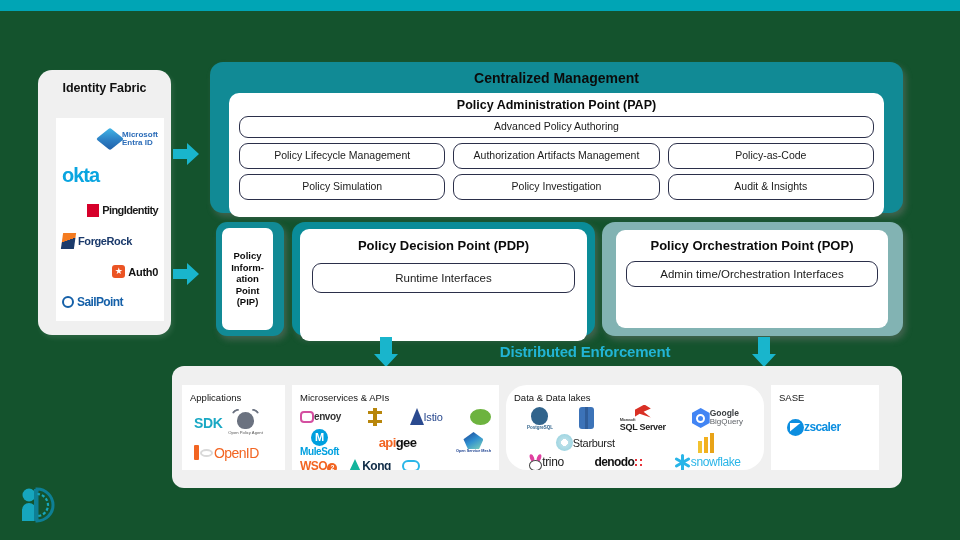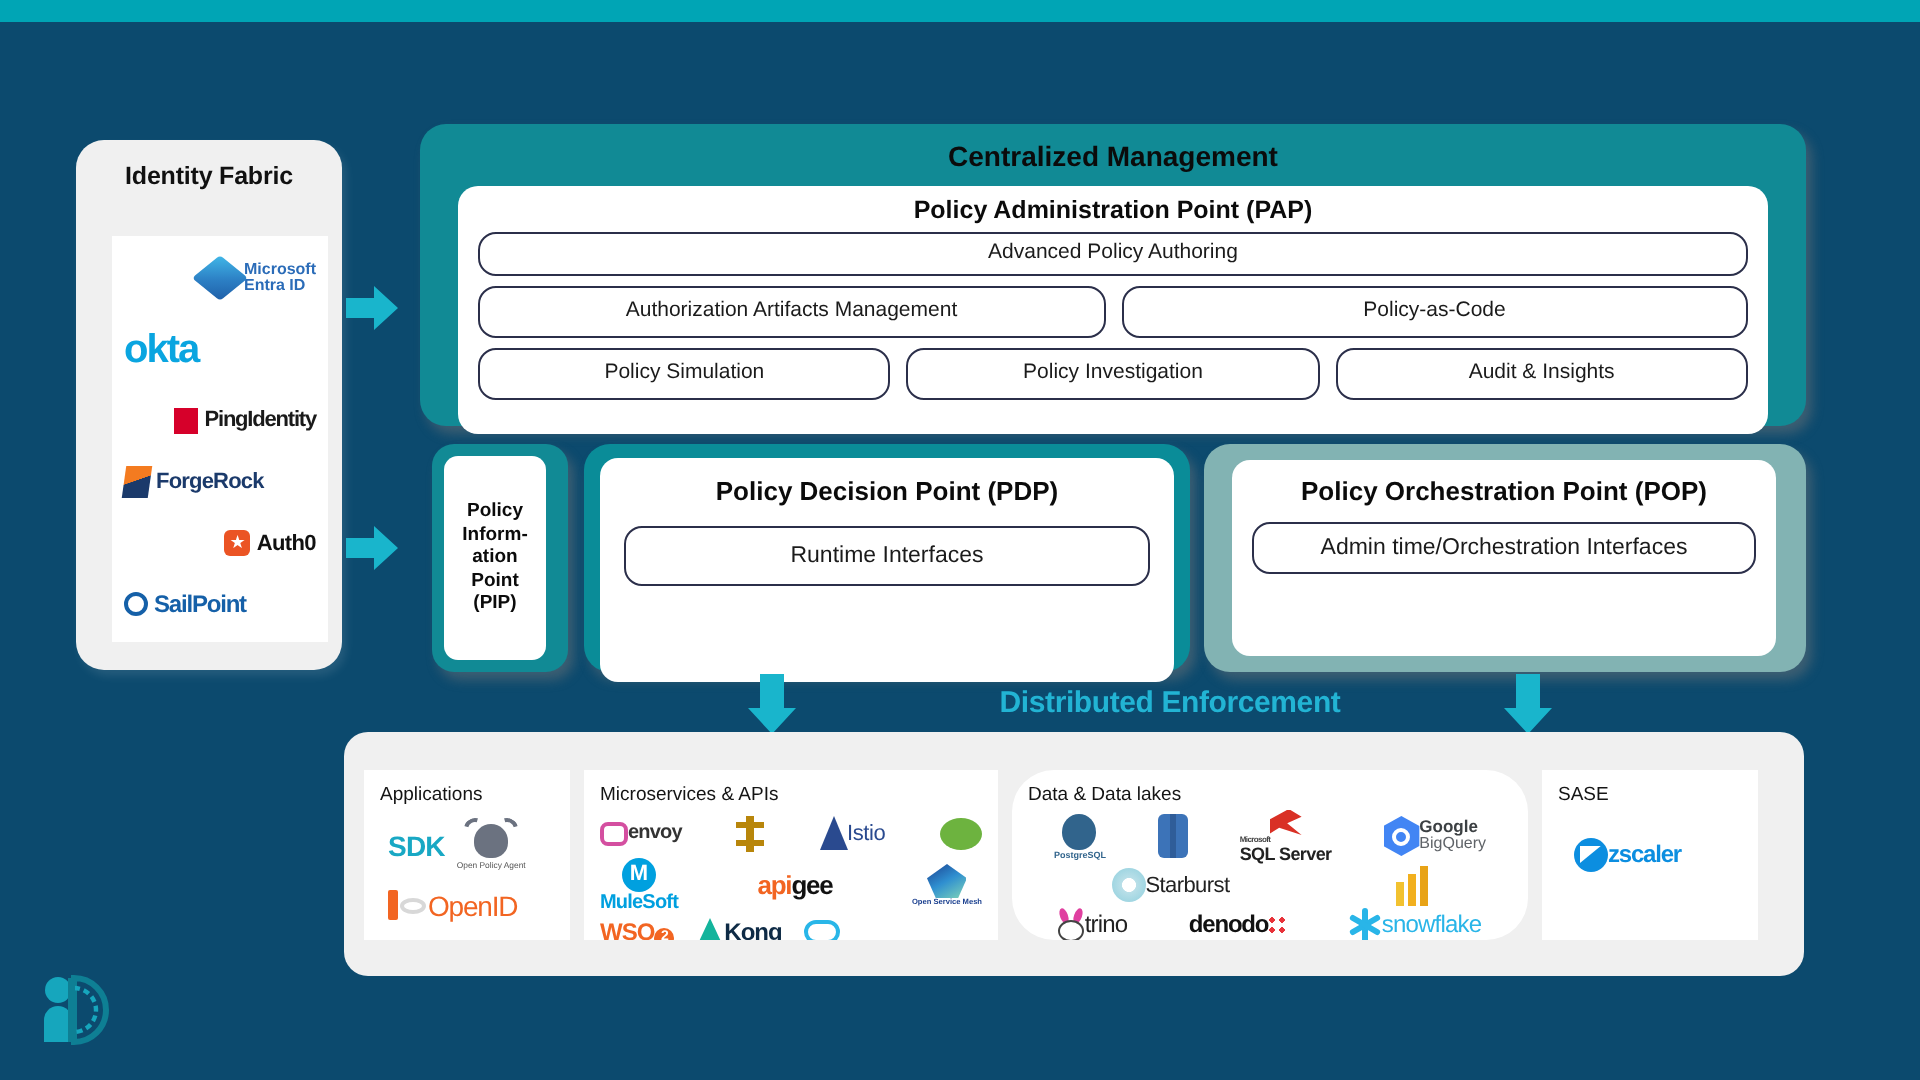--- a/index.html
+++ b/index.html
@@ -9,21 +9,21 @@
     height: 540px;
     background: #000000;
     font-family: "Liberation Sans", sans-serif;
     overflow: hidden;
   }
 
   #slide {
     position: relative;
     width: 960px;
     height: 540px;
-    background: #0c4a6e;
+    background: #14532d;
   }
 
   
   .top-bar {
     position: absolute;
     left: 0; top: 0;
     width: 960px; height: 11px;
     background: #00A5B5;
   }
 
@@ -400,20 +400,21 @@
 
   <div id="centralized-management" class="abs">
     <div id="cm-title">Centralized Management</div>
 
     <div id="pap-panel">
       <div id="pap-title">Policy Administration Point (PAP)</div>
 
       <div id="pap-wide" class="pill">Advanced Policy Authoring</div>
 
       <div class="pap-row">
+        <div class="pill">Policy Lifecycle Management</div>
         <div class="pill">Authorization Artifacts Management</div>
         <div class="pill">Policy-as-Code</div>
       </div>
 
       <div class="pap-row">
         <div class="pill">Policy Simulation</div>
         <div class="pill">Policy Investigation</div>
         <div class="pill">Audit &amp; Insights</div>
       </div>
     </div>

